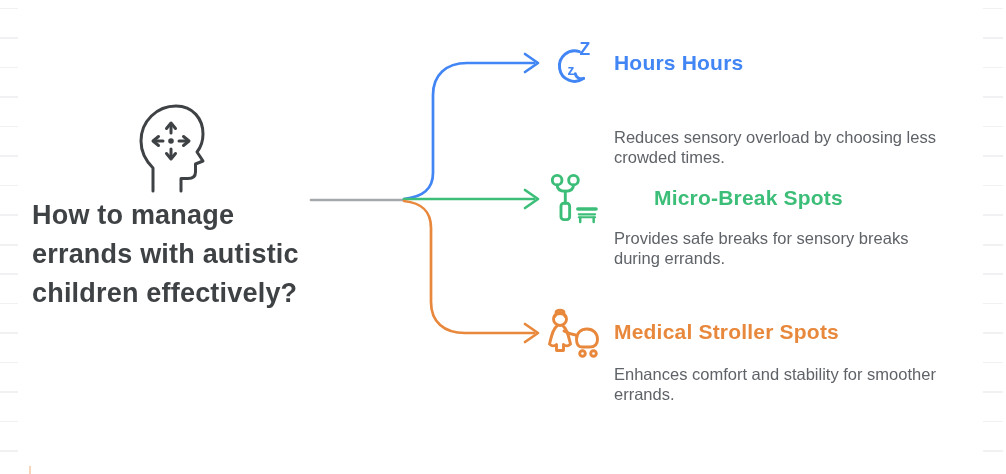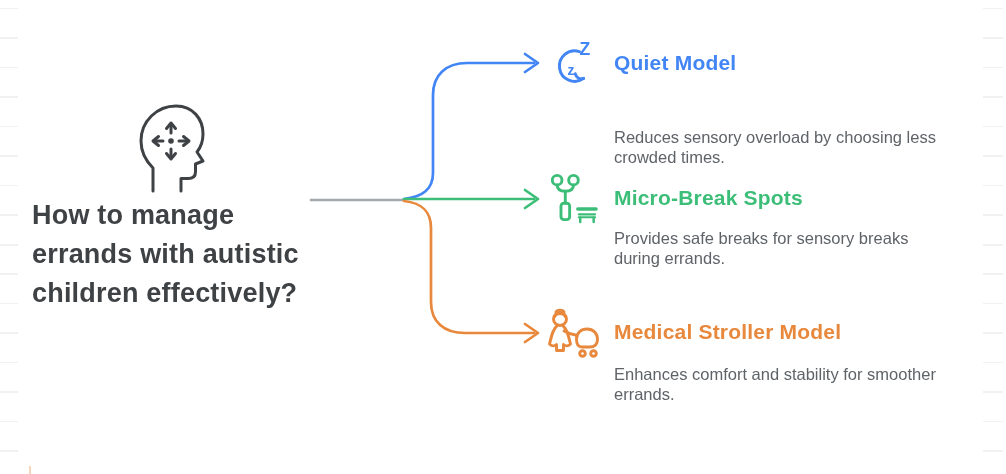--- a/index.html
+++ b/index.html
@@ -14,21 +14,21 @@
   #edge-right{left:983px;width:20px;}
   #orange-tick{position:absolute;left:29px;top:466px;width:2px;height:8px;background:var(--orange);opacity:.35;}
 
   .question-text{
     position:absolute;left:32px;top:196px;width:270px;
     font-size:27px;line-height:39px;font-weight:700;color:var(--heading_dark);
     text-align:left;letter-spacing:.2px;
   }
   .branch-title{position:absolute;left:614px;font-size:21px;font-weight:700;letter-spacing:.2px;}
   .branch-desc{position:absolute;left:614px;width:330px;font-size:16.5px;line-height:20px;color:var(--body_gray);}
-  .t-blue{color:var(--blue);} .t-green{color:var(--green);} .t-orange{color:var(--orange);}
+  .t-blue{color:var(--blue);} .t-green{color:var(--green);margin-left:40px;} .t-orange{color:var(--orange);}
 
   svg{position:absolute;overflow:visible;}
   .st{fill:none;stroke-linecap:round;stroke-linejoin:round;}
   .st-blue{stroke:var(--blue);} .st-green{stroke:var(--green);}
   .st-orange{stroke:var(--orange);} .st-gray{stroke:var(--stem_gray);}
   .st-dark{stroke:var(--heading_dark);}
   .fill-blue{fill:var(--blue);} .fill-dark{fill:var(--heading_dark);}
   .zglyph{font-family:"Liberation Sans",sans-serif;font-weight:700;stroke:none;}
 </style>
 </head>
@@ -72,21 +72,21 @@
 
   <div>
     <svg style="left:549px;top:41px;" width="48" height="49" viewBox="0 0 52 52">
       <g class="st st-blue" stroke-width="3.2">
         <path d="M33 11 A16.5 16.5 0 1 0 37.5 40"></path>
         <path d="M37.5 40 C33 41.5 29.5 39 28.5 35"></path>
       </g>
       <text class="zglyph fill-blue" x="20" y="36" font-size="15">z</text>
       <text class="zglyph fill-blue" x="33" y="15" font-size="19">Z</text>
     </svg>
-    <div class="branch-title t-blue" style="top:51px;">Quiet Model</div>
+    <div class="branch-title t-blue" style="top:51px;">Hours Hours</div>
     <div class="branch-desc" style="top:94px;margin-top:33px;">Reduces sensory overload by choosing less crowded times.</div>
   </div>
 
   <div>
     <svg style="left:548px;top:172px;" width="50" height="51" viewBox="0 0 52 52">
       <g class="st st-green" stroke-width="3">
         <circle cx="9.5" cy="8" r="5"></circle>
         <circle cx="26.5" cy="8" r="5"></circle>
         <path d="M9.5 13 C9.5 17.5 12 19.5 18 19.5 C24 19.5 26.5 17.5 26.5 13"></path>
         <path d="M18 19.5 V32"></path>
@@ -108,17 +108,17 @@
         <circle cx="15" cy="11" r="6.5"></circle>
         <path d="M9.5 8.5 C11.5 4.5 18.5 4.5 20.5 8.5"></path>
         <path d="M11 4 C12 1.5 18 1.5 19 4"></path>
         <path d="M12 18 C8 20.5 6.5 28 4.5 36 C7 38.5 10 38 11.5 36.5 L11.5 42.5 L18.5 42.5 L18.5 36.5 C20 38 23 38.5 25.5 36 C23.5 28 22 20.5 18 18"></path>
         <path d="M19 23 C23.5 25.5 27 26.5 30.5 27"></path>
         <path d="M31.5 31 C31.5 25 36 21 42 21 C48.5 21 52.5 25.5 52.5 31.5 C52.5 36.5 49.5 39 44.5 39 L37 39 C33 39 31.5 35.5 31.5 31 Z"></path>
         <circle cx="37.5" cy="45.5" r="2.8"></circle>
         <circle cx="48.5" cy="45.5" r="2.8"></circle>
       </g>
     </svg>
-    <div class="branch-title t-orange" style="top:320px;">Medical Stroller Model</div>
+    <div class="branch-title t-orange" style="top:320px;">Medical Stroller Spots</div>
     <div class="branch-desc" style="top:364px;">Enhances comfort and stability for smoother errands.</div>
   </div>
 
 </div>
 
 </body></html>

